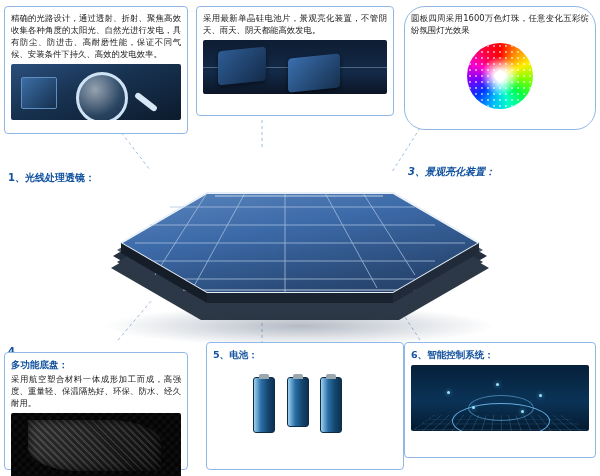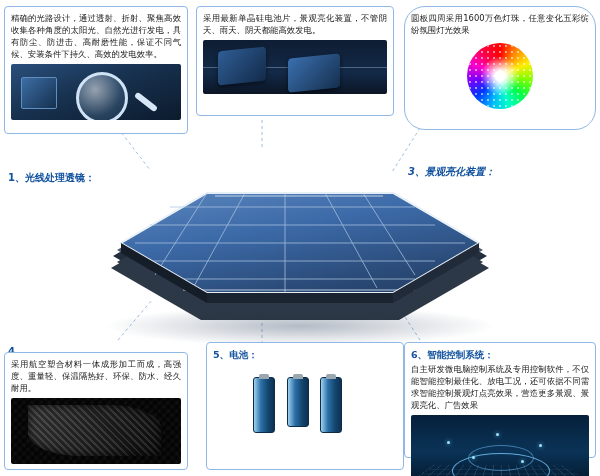--- a/index.html
+++ b/index.html
@@ -256,38 +256,38 @@
     </div>
   </div>
   <div style="position:absolute;left:408px;top:160px;width:190px;font-style:italic;">
     <span style="color:#11519e;font-size:10px;font-weight:bold;">3、</span><span style="color:#11519e;font-size:10px;font-weight:bold;">景观亮化装置：</span>
   </div>
 
   <div style="position:absolute;left:8px;top:340px;width:180px;">
     <span style="color:#11519e;font-size:10px;font-weight:bold;">4、</span>
   </div>
   <div class="card" style="left:4px;top:352px;width:184px;height:118px;">
+    <div class="title">多功能底盘：</div>
     <div class="body">采用航空塑合材料一体成形加工而成，高强度、重量轻、保温隔热好、环保、防水、经久耐用。</div>
     <div class="thumb th-carbon">
       <div class="sheet"></div>
     </div>
   </div>
 
   <div class="card" style="left:196px;top:342px;width:198px;height:128px;margin-left:10px;">
     <div class="title"><span>5、</span><span>电池：</span></div>
     <div class="thumb th-battery">
       <div class="cell c1"></div>
       <div class="cell c2"></div>
       <div class="cell c3"></div>
     </div>
   </div>
 
   <div class="card" style="left:404px;top:342px;width:192px;height:116px;">
     <div class="title"><span>6、</span><span>智能控制系统：</span></div>
-    <div class="body">自主研发微电脑控制系统及专用控制软件，不仅能智能控制最佳化、放电工况，还可依据不同需求智能控制景观灯点亮效果，营造更多景观、景观亮化、广告效果</div>
     <div class="thumb th-smart">
       <div class="grid"></div>
       <div class="ring"></div>
       <div class="ring2"></div>
       <div class="node" style="left:20%;top:40%;"></div>
       <div class="node" style="left:48%;top:28%;"></div>
       <div class="node" style="left:72%;top:44%;"></div>
       <div class="node" style="left:34%;top:62%;"></div>
       <div class="node" style="left:62%;top:68%;"></div>
     </div>

